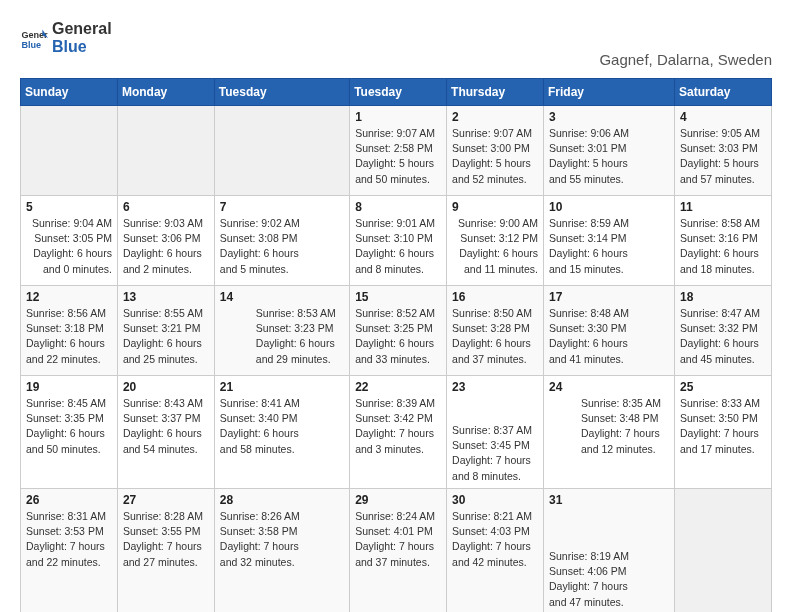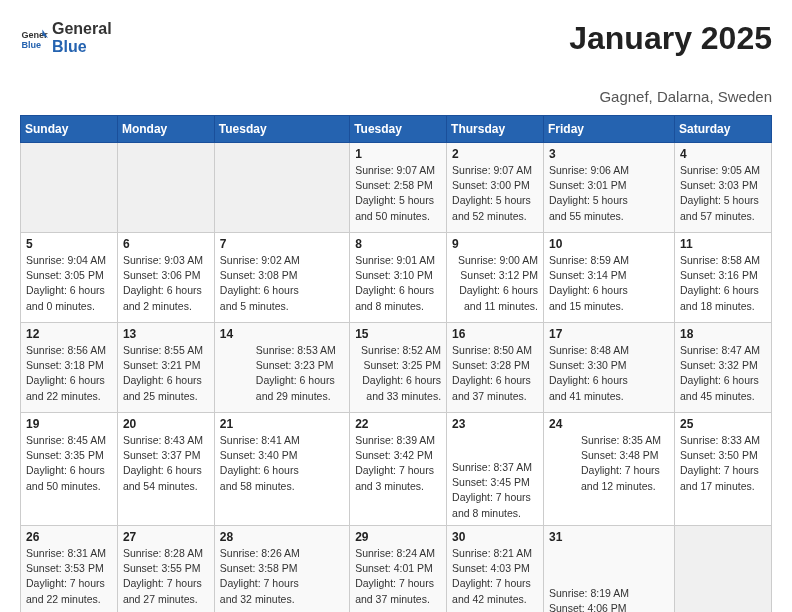--- a/index.html
+++ b/index.html
@@ -93,21 +93,20 @@
       <text x="2" y="20" font-size="13" font-weight="bold" fill="#333" font-family="Arial">General</text>
       <text x="2" y="34" font-size="13" font-weight="bold" fill="#2563b0" font-family="Arial">Blue</text>
       <polygon points="32,8 40,20 32,16" fill="#2563b0"></polygon>
     </svg>
     <div style="display:flex;flex-direction:column;line-height:1.1;">
       <span style="font-size:16px;font-weight:bold;color:#333;">General</span>
       <span style="font-size:16px;font-weight:bold;color:#2563b0;">Blue</span>
     </div>
   </div>
   <div class="title-block">
-    <div class="title-month">January 2025</div>
     <div class="title-location">Gagnef, Dalarna, Sweden</div>
   </div>
 </div>
 
 <table>
   <thead>
     <tr>
     <th>Sunday</th>
         <th>Monday</th>
         <th>Tuesday</th>
@@ -147,21 +146,21 @@
           <span class="day-number">4</span>
           <div class="day-info" style="white-space: pre-line;">Sunrise: 9:05 AM
 Sunset: 3:03 PM
 Daylight: 5 hours
 and 57 minutes.</div>
         </td>
       </tr>
       <tr>
         <td>
           <span class="day-number">5</span>
-          <div class="day-info" style="white-space: pre-line;">Sunrise: 9:04 AM
+          <div class="day-info" style="white-space: pre-line; text-align: right;">Sunrise: 9:04 AM
 Sunset: 3:05 PM
 Daylight: 6 hours
 and 0 minutes.</div>
         </td>
         <td>
           <span class="day-number">6</span>
           <div class="day-info" style="white-space: pre-line;">Sunrise: 9:03 AM
 Sunset: 3:06 PM
 Daylight: 6 hours
 and 2 minutes.</div>
@@ -219,21 +218,21 @@
         </td>
         <td>
           <span class="day-number">14</span>
           <div class="day-info" style="white-space: pre-line; margin-left: 36px;">Sunrise: 8:53 AM
 Sunset: 3:23 PM
 Daylight: 6 hours
 and 29 minutes.</div>
         </td>
         <td>
           <span class="day-number">15</span>
-          <div class="day-info" style="white-space: pre-line; text-align: right;">Sunrise: 8:52 AM
+          <div class="day-info" style="white-space: pre-line;">Sunrise: 8:52 AM
 Sunset: 3:25 PM
 Daylight: 6 hours
 and 33 minutes.</div>
         </td>
         <td>
           <span class="day-number">16</span>
           <div class="day-info" style="white-space: pre-line;">Sunrise: 8:50 AM
 Sunset: 3:28 PM
 Daylight: 6 hours
 and 37 minutes.</div>

